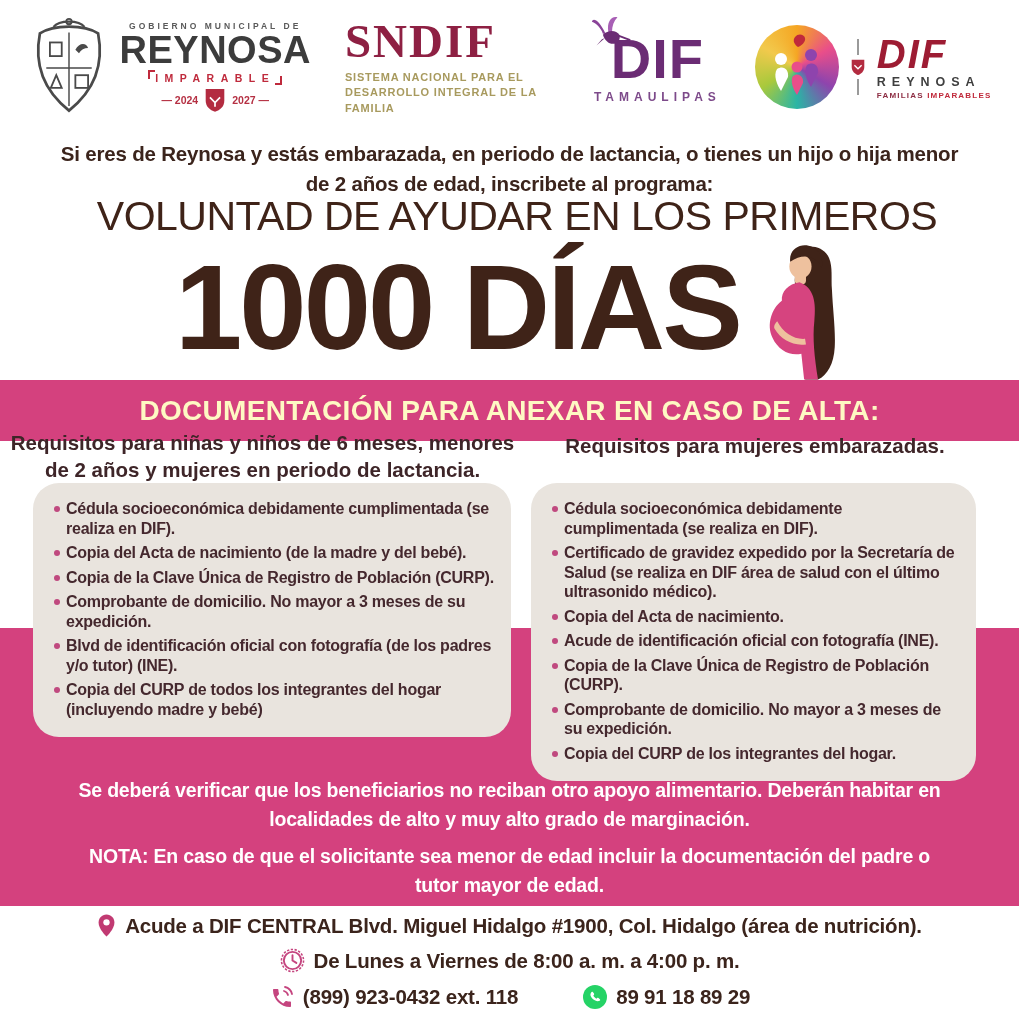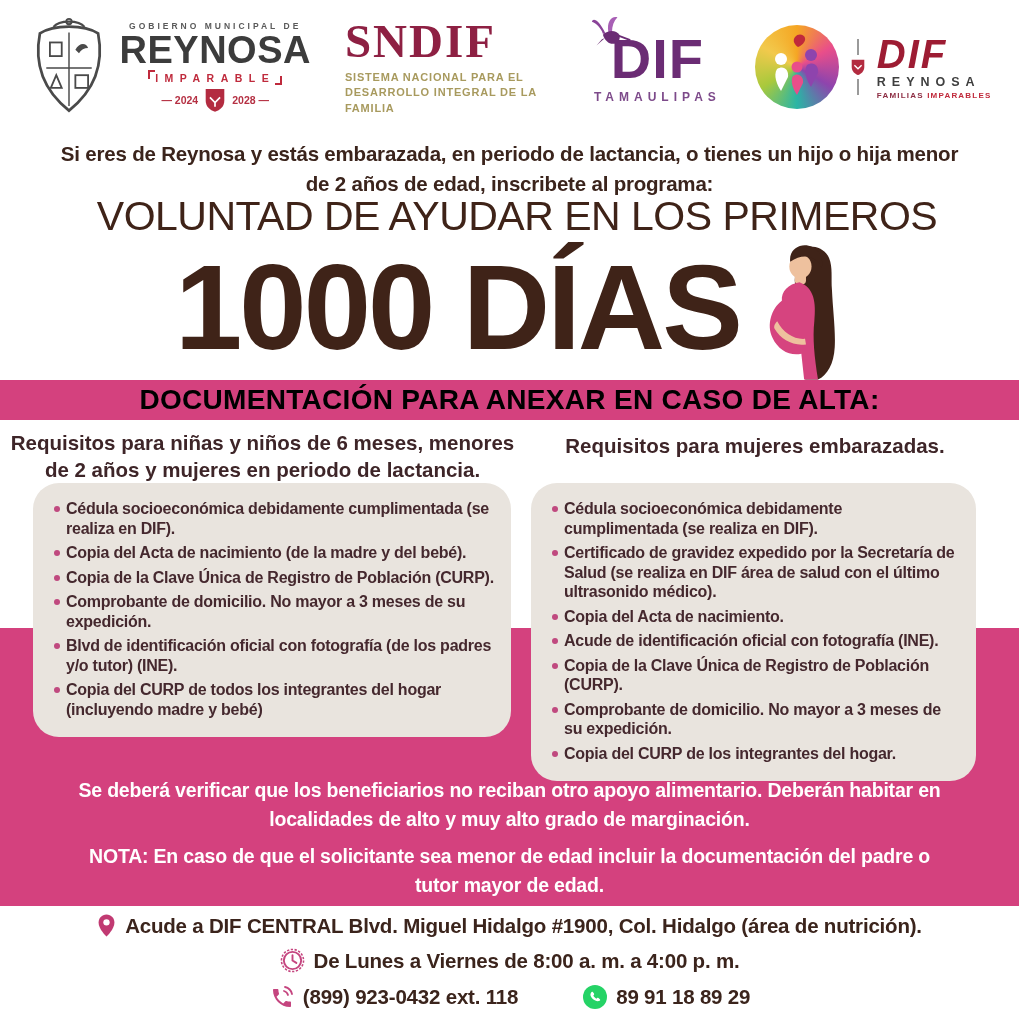--- a/index.html
+++ b/index.html
@@ -46,23 +46,23 @@
     font-size:20.5px; font-weight:700; color:#3b241c; line-height:1.45; letter-spacing:-0.2px; }
   .intro div { white-space:nowrap; }
   .title { position:absolute; top:193px; left:0; right:0; text-align:center;
     font-size:41px; font-weight:400; color:#3f2318; letter-spacing:-0.5px; white-space:nowrap;padding-left:15px; }
   .bigline { position:absolute; top:234px; left:0; right:0; height:146px;
     display:flex; justify-content:center; align-items:center; }
   .bignum { font-size:121px; font-weight:800; color:#3f2318; letter-spacing:-3px; line-height:1; }
   .woman { margin-left:2px; margin-top:8px; }
 
   
-  .banner { position:absolute; top:380px; left:0; width:100%; height:40px; background:#d4417e;
+  .banner { position:absolute; top:380px; left:0; width:100%; height:61px; background:#d4417e;
     display:flex; align-items:center; justify-content:center;
-    color:#000000; font-size:28px; font-weight:700; letter-spacing:0.3px; }
+    color:#fef9c3; font-size:28px; font-weight:700; letter-spacing:0.3px; }
 
   
   .head-left { position:absolute; top:430px; left:10px; width:505px; text-align:center;
     font-size:20.5px; font-weight:800; color:#3e2528; line-height:1.3; }
   .head-right { position:absolute; top:434px; left:540px; width:430px; text-align:center;
     font-size:20.5px; font-weight:800; color:#3e2528; }
 
   .pink-band { position:absolute; top:628px; left:0; width:100%; height:278px; background:#d4417e; z-index:1; }
 
   .req-box { position:absolute; top:483px; background:#e9e4de; border-radius:26px; padding:16px 16px 13px 18px; z-index:2; }
@@ -113,21 +113,21 @@
           <span class="brk-l"></span>
           <span class="rey-imp-label">IMPARABLE</span>
           <span class="brk-r"></span>
         </div>
         <div class="rey-years">
           <span>— 2024</span>
           <svg width="22" height="26" viewBox="0 0 26 30">
             <path d="M2 2 H24 V16 C24 23 19 27 13 29 C7 27 2 23 2 16 Z" fill="#b32b40"></path>
             <path d="M7 12 L13 18 L19 12 M13 18 V23" stroke="#ffffff" stroke-width="2" fill="none"></path>
           </svg>
-          <span>2028 —</span>
+          <span>2027 —</span>
         </div>
       </div>
     </div>
 
     <div class="logo logo-sndif">
       <div class="sndif-name">SNDIF</div>
       <div class="sndif-sub">SISTEMA NACIONAL PARA EL DESARROLLO INTEGRAL DE LA FAMILIA</div>
     </div>
 
     <div class="logo logo-dift">

